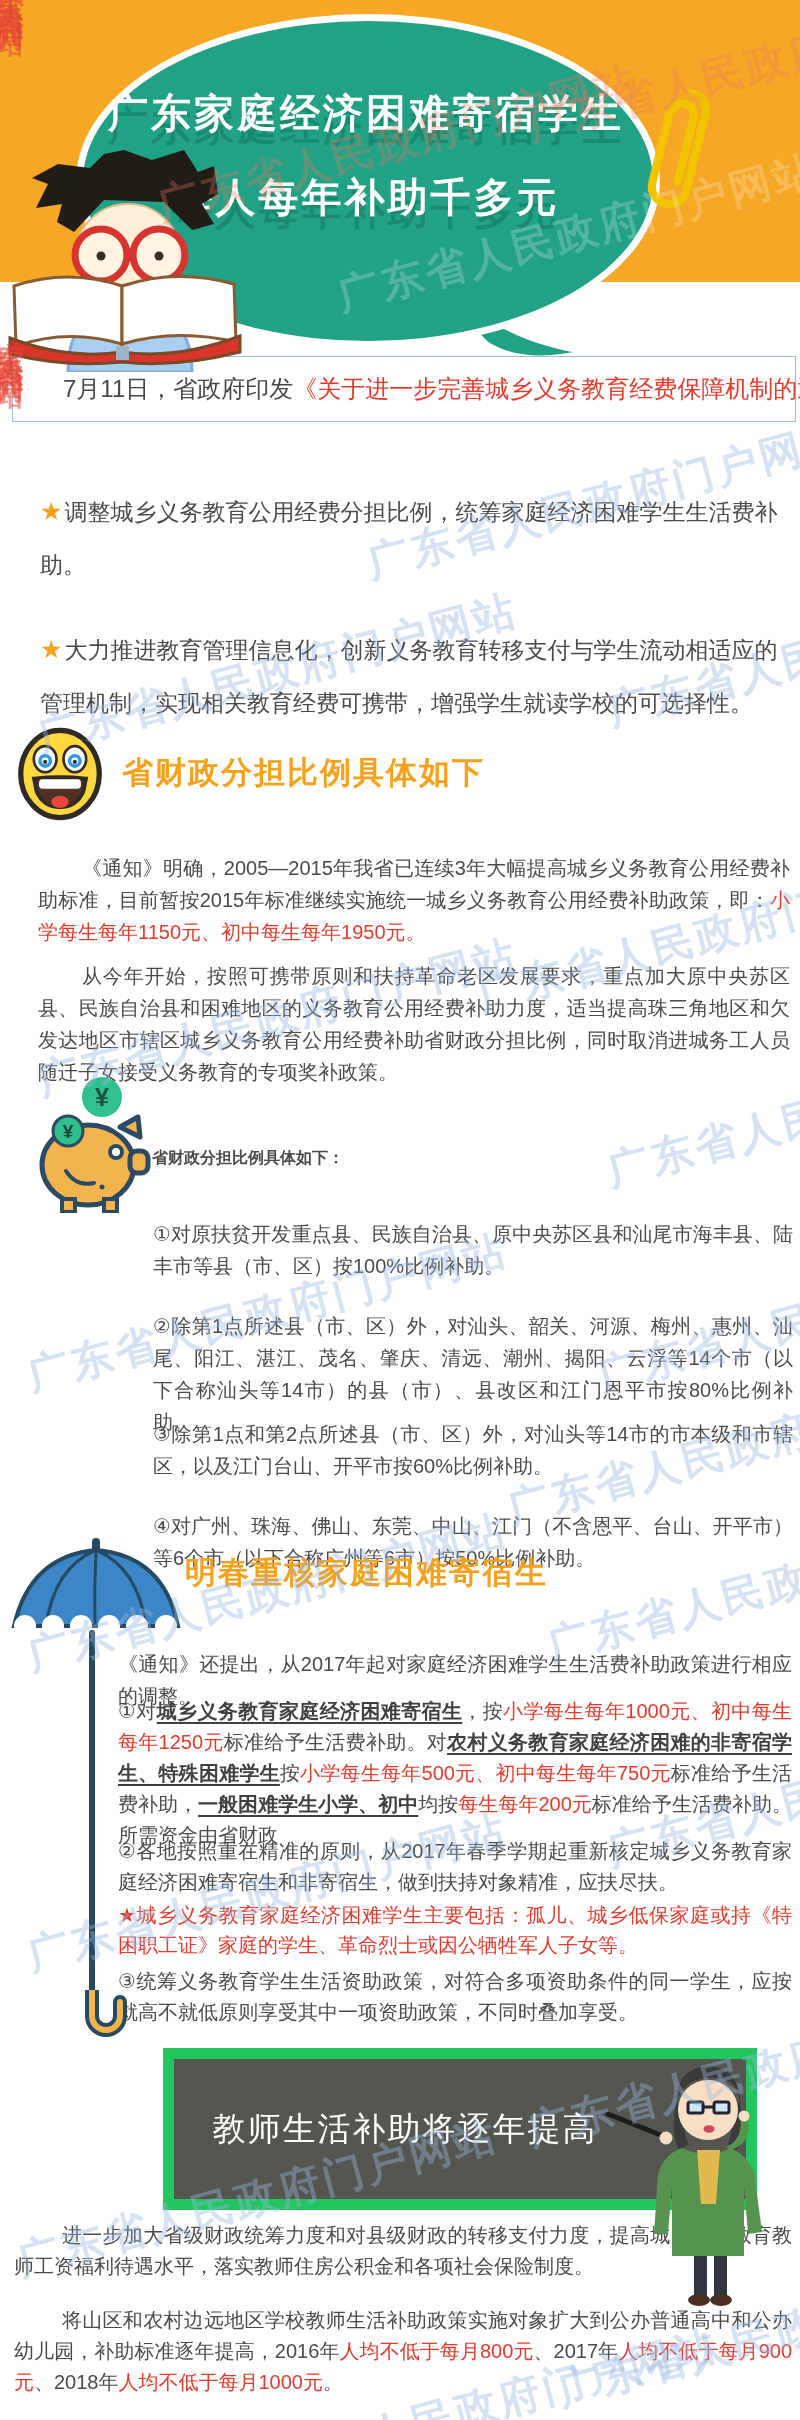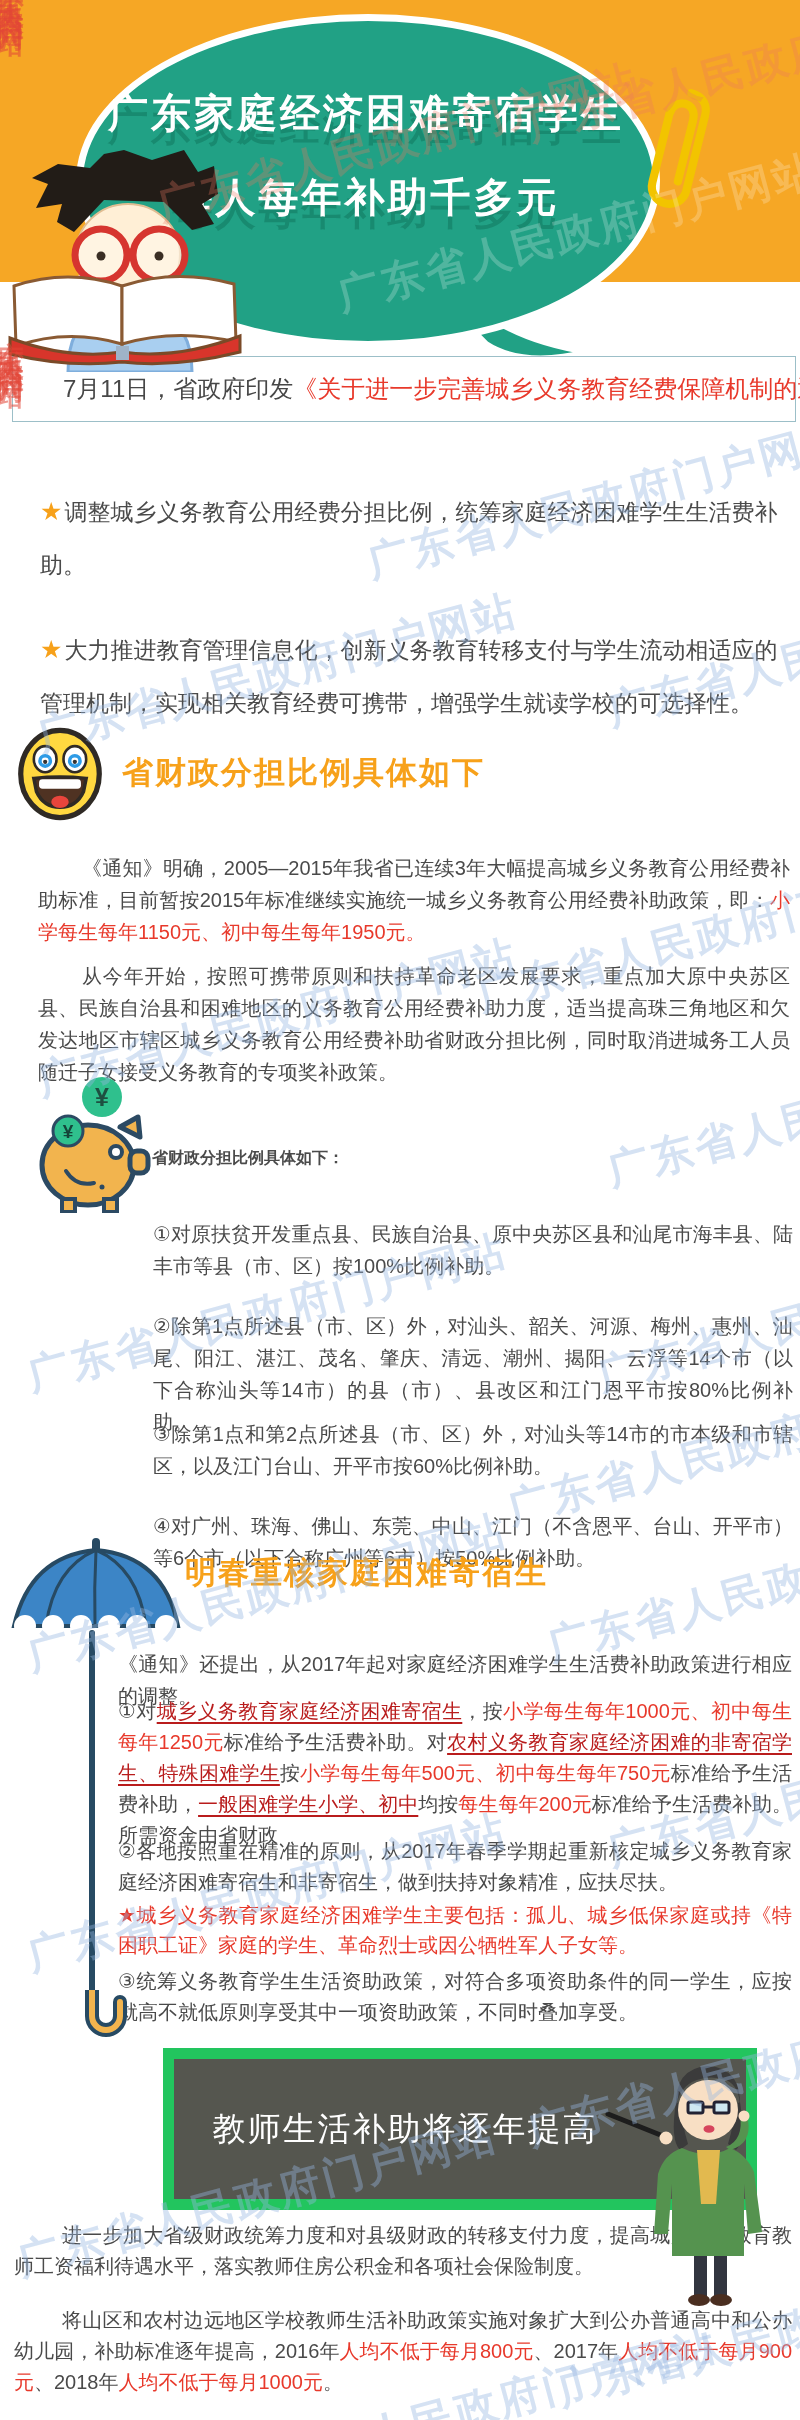--- a/index.html
+++ b/index.html
@@ -24,21 +24,21 @@
       font-size:24px;font-weight:500;color:#474747;white-space:nowrap;}
   .red{color:#E8392B;}
   
   .star-line{position:absolute;left:40px;width:752px;font-size:23px;line-height:53px;color:#4a4a4a;}
   .star{color:#F7A11A;font-size:25px;margin-right:2px;}
   .sec-heading{position:absolute;font-size:31px;font-weight:bold;color:#F7A11A;letter-spacing:2px;white-space:nowrap;}
   .body-p{position:absolute;font-size:20px;line-height:32px;color:#4a4a4a;text-align:justify;}
   .indent{text-indent:2.2em;}
   .sub-heading{position:absolute;font-size:16px;font-weight:bold;color:#4a4a4a;white-space:nowrap;}
   .run-r{color:#E8392B;}
-  .run-u{font-weight:normal;color:#b91c1c;text-decoration:underline;text-decoration-thickness:2px;text-underline-offset:4px;}
+  .run-u{font-weight:bold;color:#404040;text-decoration:underline;text-decoration-thickness:2px;text-underline-offset:4px;}
   .note-red{color:#E8392B;line-height:30px;}
   .shaft{position:absolute;left:89px;top:1630px;width:6px;height:366px;background:#274A63;border-radius:3px;z-index:1;}
   
   .board{position:absolute;left:163px;top:2048px;width:594px;height:162px;background:#55564F;
       border:11px solid #22c55e;box-sizing:border-box;display:flex;align-items:center;
       justify-content:center;z-index:1;}
   .board-title{font-size:33px;color:#fff;letter-spacing:2px;padding-right:110px;white-space:nowrap;}
   .teacher{position:absolute;left:596px;top:2052px;z-index:2;}
   
   .wm-layer{position:absolute;inset:0;overflow:hidden;z-index:60;pointer-events:none;}

